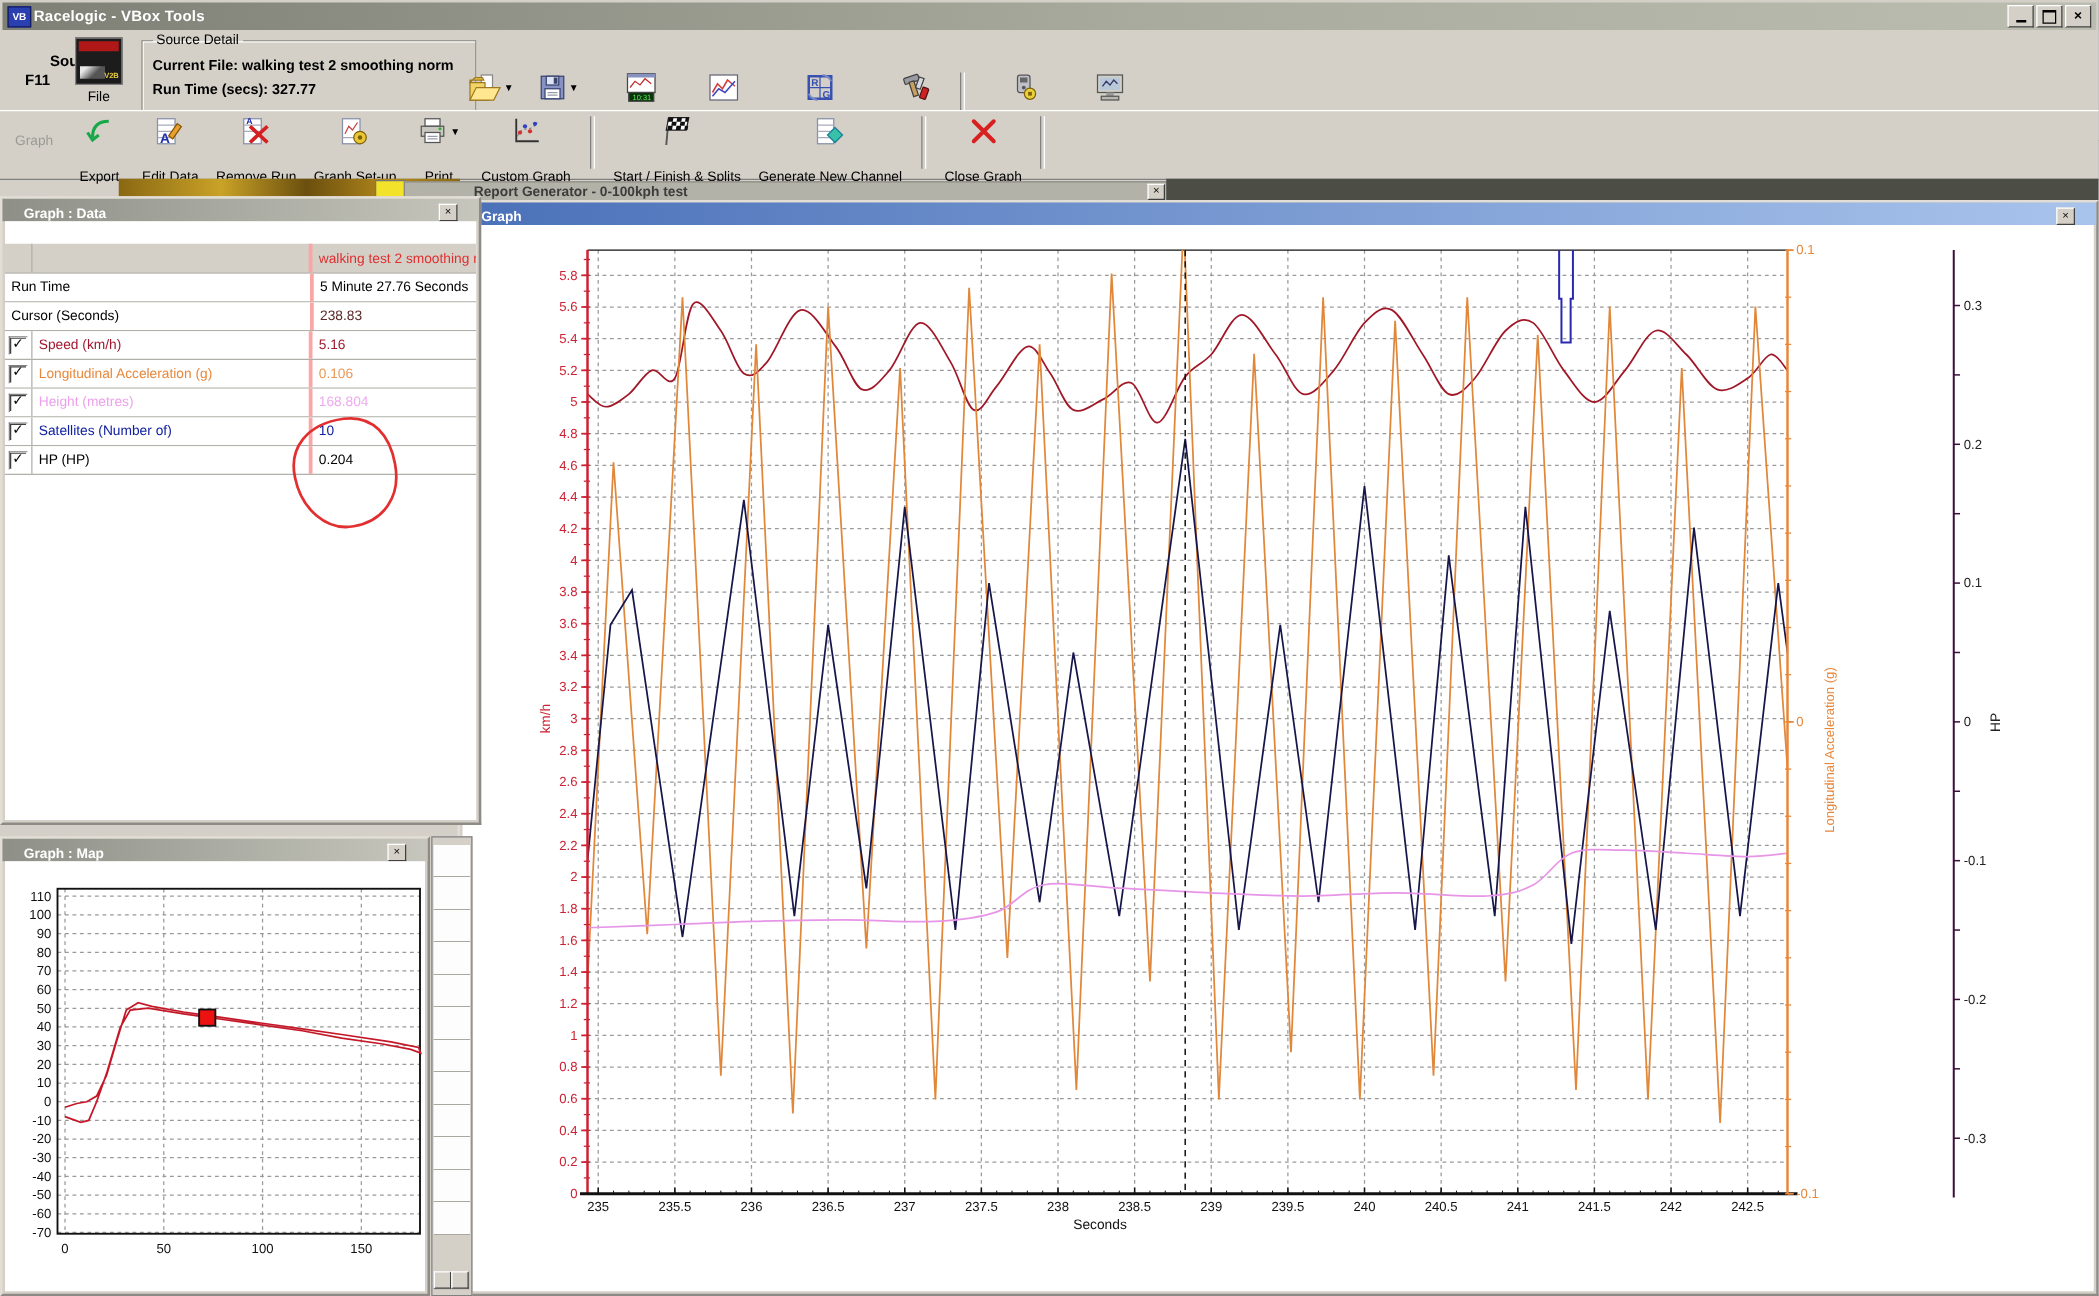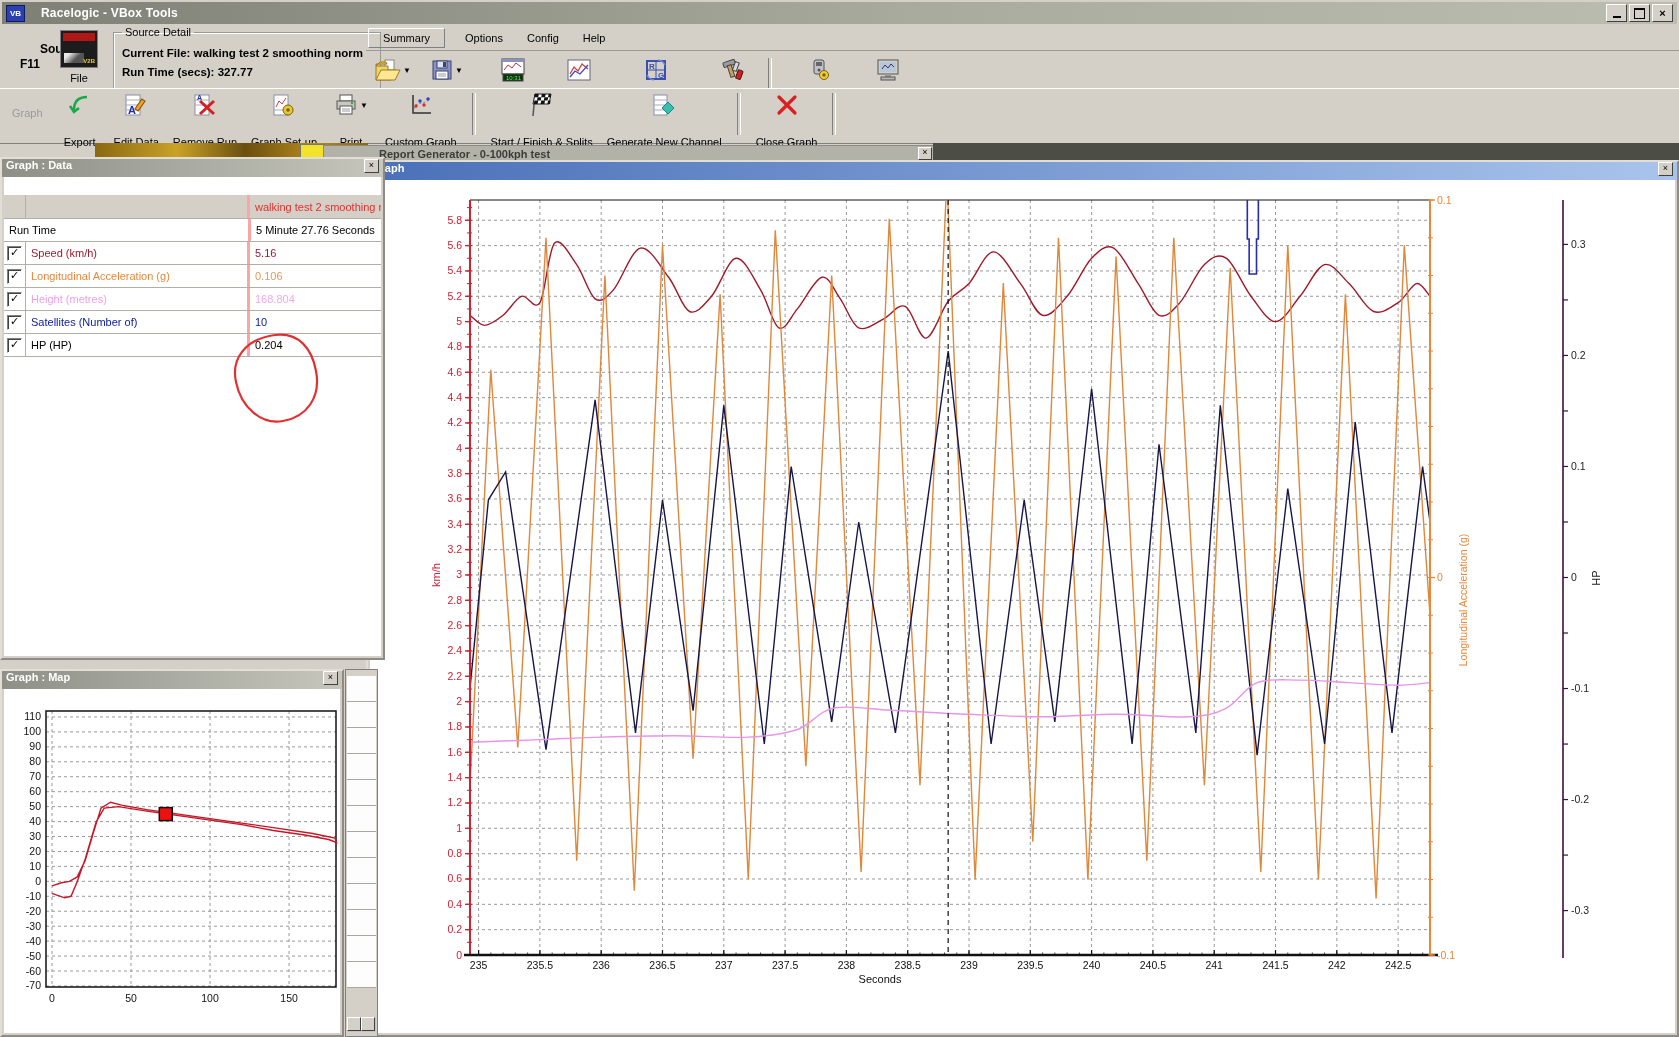--- a/index.html
+++ b/index.html
@@ -2,21 +2,21 @@
 <html><head>
 <meta charset="utf-8">
 <style>
   html,body{margin:0;padding:0;background:#9aa0a8;}
   #screen{position:relative;width:1679px;height:1037px;background:#d4d0c8;overflow:hidden;
           font-family:"Liberation Sans",sans-serif;font-size:11px;color:#000;}
 
   
   .main-titlebar{position:absolute;left:2px;top:2px;width:1675px;height:22px;
     background:linear-gradient(90deg,#7e8076,#a9ab9e 55%,#bbbdb0);display:flex;align-items:center;
-    padding:0 4px;box-sizing:border-box;gap:16px;}
+    padding:0 4px;box-sizing:border-box;gap:2px;}
   .app-icon{width:17px;height:15px;background:#2a3fb0;border:1px solid #101a60;color:#fff;
     font-size:8px;font-weight:bold;display:flex;align-items:center;justify-content:center;}
   .main-titlebar .ttl{color:#fff;font-weight:bold;font-size:12px;letter-spacing:.2px;}
   .tb-btns{margin-left:auto;display:flex;gap:2px;}
   .winbtn{width:19px;height:16px;background:#d4d0c8;border:1px solid;border-color:#fff #404040 #404040 #fff;
     display:flex;align-items:center;justify-content:center;font-size:11px;line-height:1;font-weight:bold;}
   .glyph-min{width:8px;height:2px;background:#000;margin-top:8px;}
   .glyph-max{width:9px;height:8px;border:1px solid #000;border-top-width:2px;}
 
   
@@ -62,21 +62,21 @@
     border:1px solid #8a8a82;display:flex;align-items:center;overflow:hidden;}
   .rg-titlebar .t{color:#3c3c3c;font-weight:bold;margin-left:55px;white-space:nowrap;}
   .rg-x{margin-left:auto;width:12px;height:11px;background:#d4d0c8;border:1px solid;
     border-color:#fff #404040 #404040 #fff;font-size:9px;line-height:9px;text-align:center;margin-right:2px;}
   .dark-strip{position:absolute;left:933px;top:143px;width:746px;height:17px;background:#4c4e46;}
   .small-x{position:absolute;left:352px;top:162px;width:13px;height:12px;background:#d4d0c8;
     border:1px solid;border-color:#fff #404040 #404040 #fff;font-size:9px;line-height:10px;text-align:center;}
 
   
   .win{position:absolute;background:#d4d0c8;border:2px outset #e2ded6;box-sizing:border-box;}
-  .win-titlebar{height:18px;display:flex;align-items:flex-start;padding:0 4px;box-sizing:border-box;}
+  .win-titlebar{height:18px;display:flex;align-items:flex-end;padding:0 17px;box-sizing:border-box;}
   .win-titlebar.inactive{background:linear-gradient(90deg,#8e9087,#c6c6bc);}
   .win-titlebar.active{background:linear-gradient(90deg,#4a70b8,#a9c4ec);}
   .win-titlebar .t{color:#fff;font-weight:bold;font-size:11px;}
   .win-x{margin-left:auto;width:13px;height:12px;background:#d4d0c8;border:1px solid;
     border-color:#fff #404040 #404040 #fff;font-size:9px;line-height:10px;text-align:center;}
   .win-client{position:absolute;left:2px;right:2px;bottom:2px;background:#fff;overflow:hidden;}
 
   
   #data-table{position:absolute;left:0;top:18px;right:0;}
   .drow{display:flex;height:22px;border-bottom:1px solid #b0b0a8;background:#fff;align-items:center;}
@@ -132,26 +132,20 @@
           <div class="wv"></div>
           <div class="kc">V2B</div>
       </div>
       <div class="file-lbl">File</div>
     </div>
     <fieldset class="src-detail">
       <legend>Source Detail</legend>
       <div class="src-line">Current File: walking test 2 smoothing norm</div>
       <div class="src-line">Run Time (secs): 327.77</div>
     </fieldset>
-    <div class="menubar" id="menubar">
-        <div class="menu-item framed">Summary</div>
-        <div class="menu-item">Options</div>
-        <div class="menu-item">Config</div>
-        <div class="menu-item">Help</div>
-      </div>
     <div class="toolbar" id="main-toolbar">
         <div class="tbtn">
           <div style="display: flex; align-items: center;">
             <span class="ic">
               <svg width="26" height="22" viewBox="0 0 26 22">
                 <rect x="10" y="1" width="9" height="11" fill="#fff" stroke="#888"></rect>
                 <path d="M1 7 l4-4 h6 l1 2 h-11z" fill="#e8c84a" stroke="#a07820"></path>
                 <path d="M1 7 h12 v4 h8 l-5 10 h-15z" fill="#f0d468" stroke="#a07820"></path>
                 <path d="M6 11 h19 l-5 10 h-19z" fill="#ffe890" stroke="#a07820"></path>
               </svg>
@@ -776,20 +770,24 @@
           <div class="drow hdr">
             <div class="c-cb" style="width: 22px;"></div>
             <div class="c-lbl" style="width: 224px;"></div>
             <div class="c-val" style="color: rgb(224, 48, 48);">walking test 2 smoothing norm</div>
           </div>
           <div class="drow">
             <div class="c-lbl wide" style="color: rgb(0, 0, 0);">Run Time</div>
             <div class="c-val" style="color: rgb(0, 0, 0);">5 Minute 27.76 Seconds</div>
           </div>
           <div class="drow">
+            <div class="c-lbl wide" style="color: rgb(0, 0, 0);">Cursor (Seconds)</div>
+            <div class="c-val" style="color: rgb(90, 42, 42);">238.83</div>
+          </div>
+          <div class="drow">
             <div class="c-cb">
               <div class="cbx">✓</div>
             </div>
             <div class="c-lbl" style="color: rgb(160, 24, 48);">Speed (km/h)</div>
             <div class="c-val" style="color: rgb(160, 24, 48);">5.16</div>
           </div>
           <div class="drow">
             <div class="c-cb">
               <div class="cbx">✓</div>
             </div>

